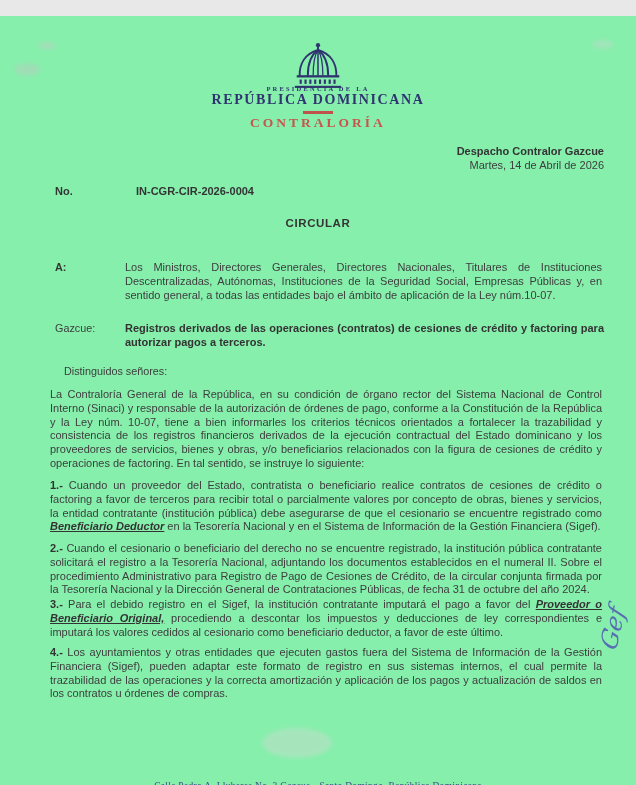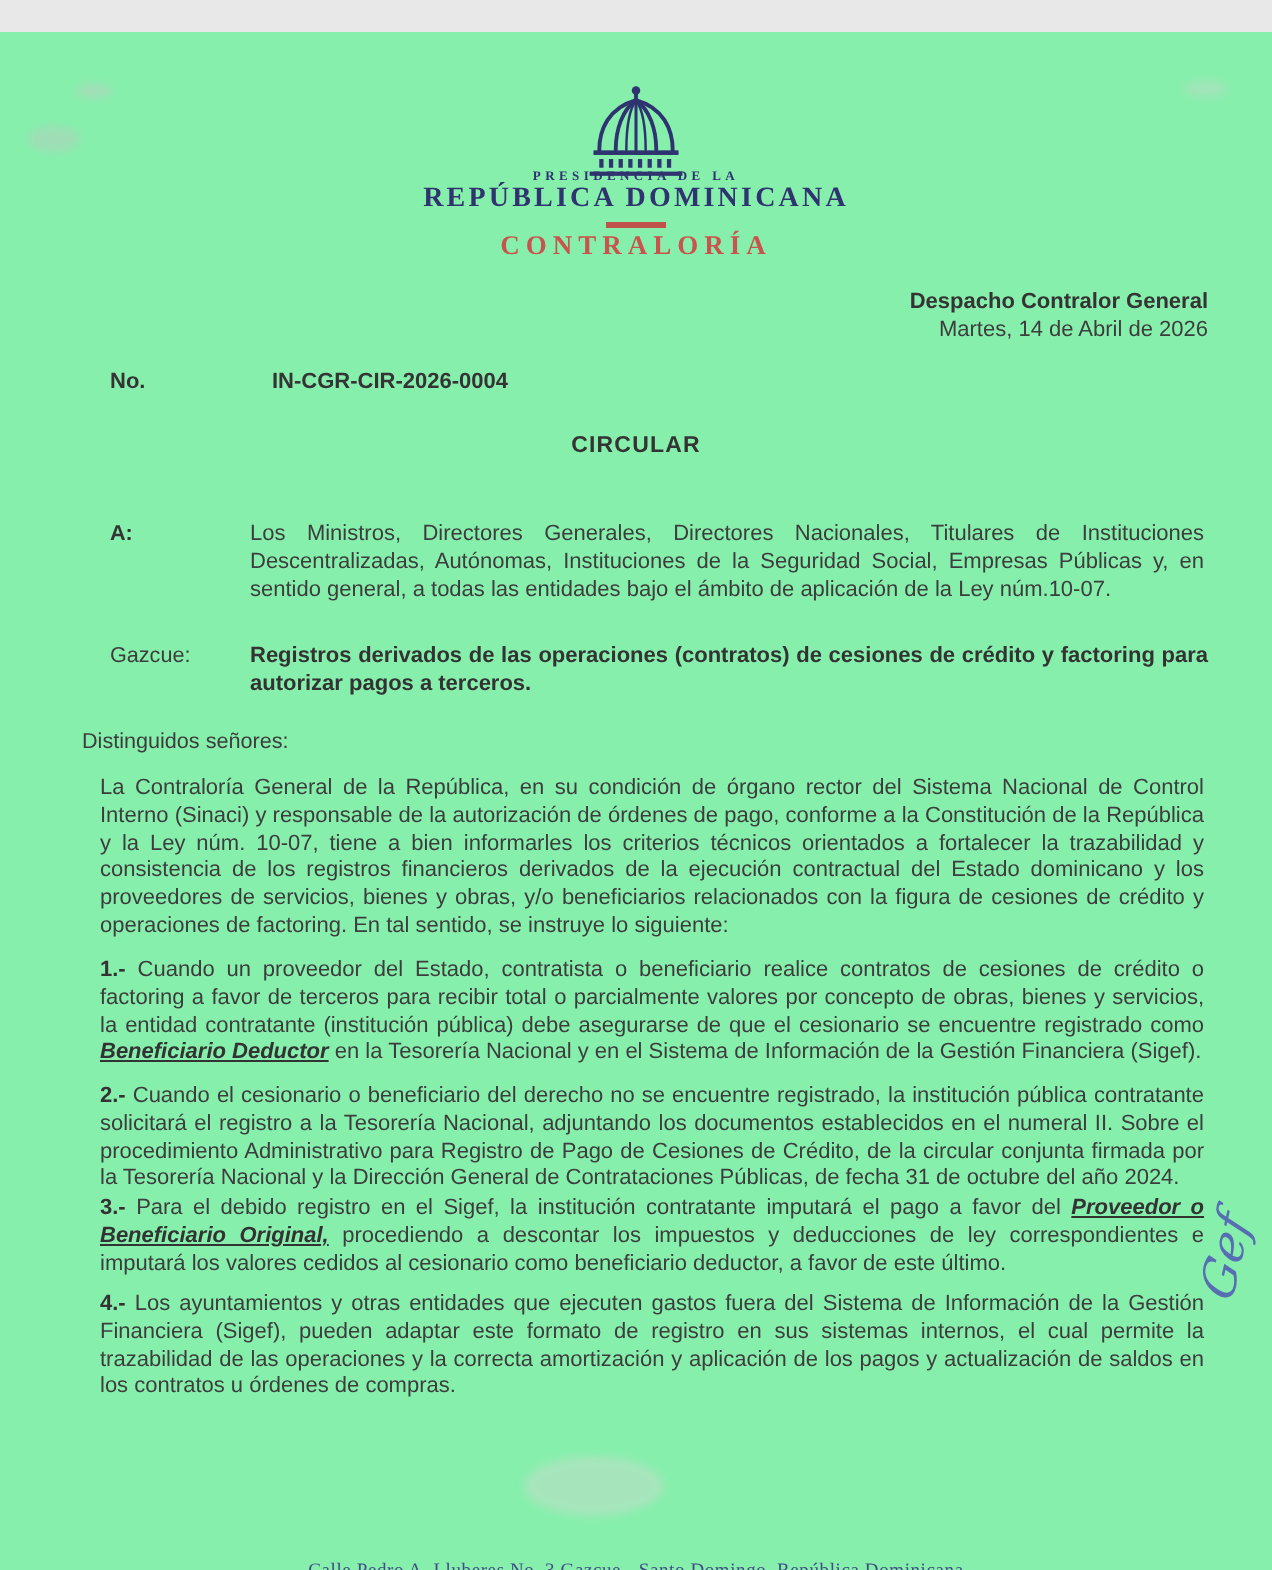--- a/index.html
+++ b/index.html
@@ -28,21 +28,21 @@
   .num-value{left:116px;top:169px;font-size:11px;font-weight:700;color:#343434;padding-left:20px;}
   .doc-type{left:0;top:201px;width:636px;text-align:center;font-size:11.5px;
     font-weight:700;letter-spacing:.6px;color:#343434;}
   
   .lbl{font-size:10.8px;color:#3d3d3d;}
   .blk{font-size:11px;line-height:13.8px;text-align:justify;color:#3d3d3d;}
   .addr-lbl{left:55px;top:245px;font-weight:700;color:#343434;}
   .addr-txt{left:125px;top:245px;width:477px;}
   .subj-lbl{left:55px;top:306px;}
   .subj-txt{left:125px;top:306px;width:479px;font-weight:700;color:#333;}
-  .salut{left:41px;top:349px;font-size:10.8px;}
+  .salut{left:64px;top:349px;font-size:10.8px;}
   .intro{left:50px;top:372px;width:552px;}
   .item1{left:50px;top:463px;width:552px;}
   .item2{left:50px;top:526px;width:552px;}
   .item3{left:50px;top:582px;width:552px;}
   .item4{left:50px;top:630px;width:552px;}
   .num{font-weight:700;color:#333;}
   .em{font-weight:700;font-style:italic;text-decoration:underline;color:#333;}
   
   .footer{left:0;top:765px;width:636px;text-align:center;
     font-family:"Liberation Serif",serif;font-size:9.5px;letter-spacing:.3px;
@@ -91,21 +91,21 @@
       <rect x="46" y="38.5" width="2.2" height="4.5"></rect>
     </g>
     <rect x="6" y="45" width="48" height="2.2" fill="#2f3470"></rect>
   </svg>
   <div class="abs org-small">PRESIDENCIA DE LA</div>
   <div class="abs org-large">REPÚBLICA DOMINICANA</div>
   <div class="abs red-rule"></div>
   <div class="abs dept">CONTRALORÍA</div>
 
   <div class="abs meta">
-    <div class="office">Despacho Contralor General</div>
+    <div class="office">Despacho Contralor Gazcue</div>
     <div class="date">Martes, 14 de Abril de 2026</div>
   </div>
 
   <div class="abs num-label">No.</div>
   <div class="abs num-value">IN-CGR-CIR-2026-0004</div>
 
   <div class="abs doc-type">CIRCULAR</div>
 
   <div class="abs lbl addr-lbl">A:</div>
   <div class="abs blk addr-txt">Los Ministros, Directores Generales, Directores Nacionales, Titulares de Instituciones Descentralizadas, Autónomas, Instituciones de la Seguridad Social, Empresas Públicas y, en sentido general, a todas las entidades bajo el ámbito de aplicación de la Ley núm.10-07.</div>

